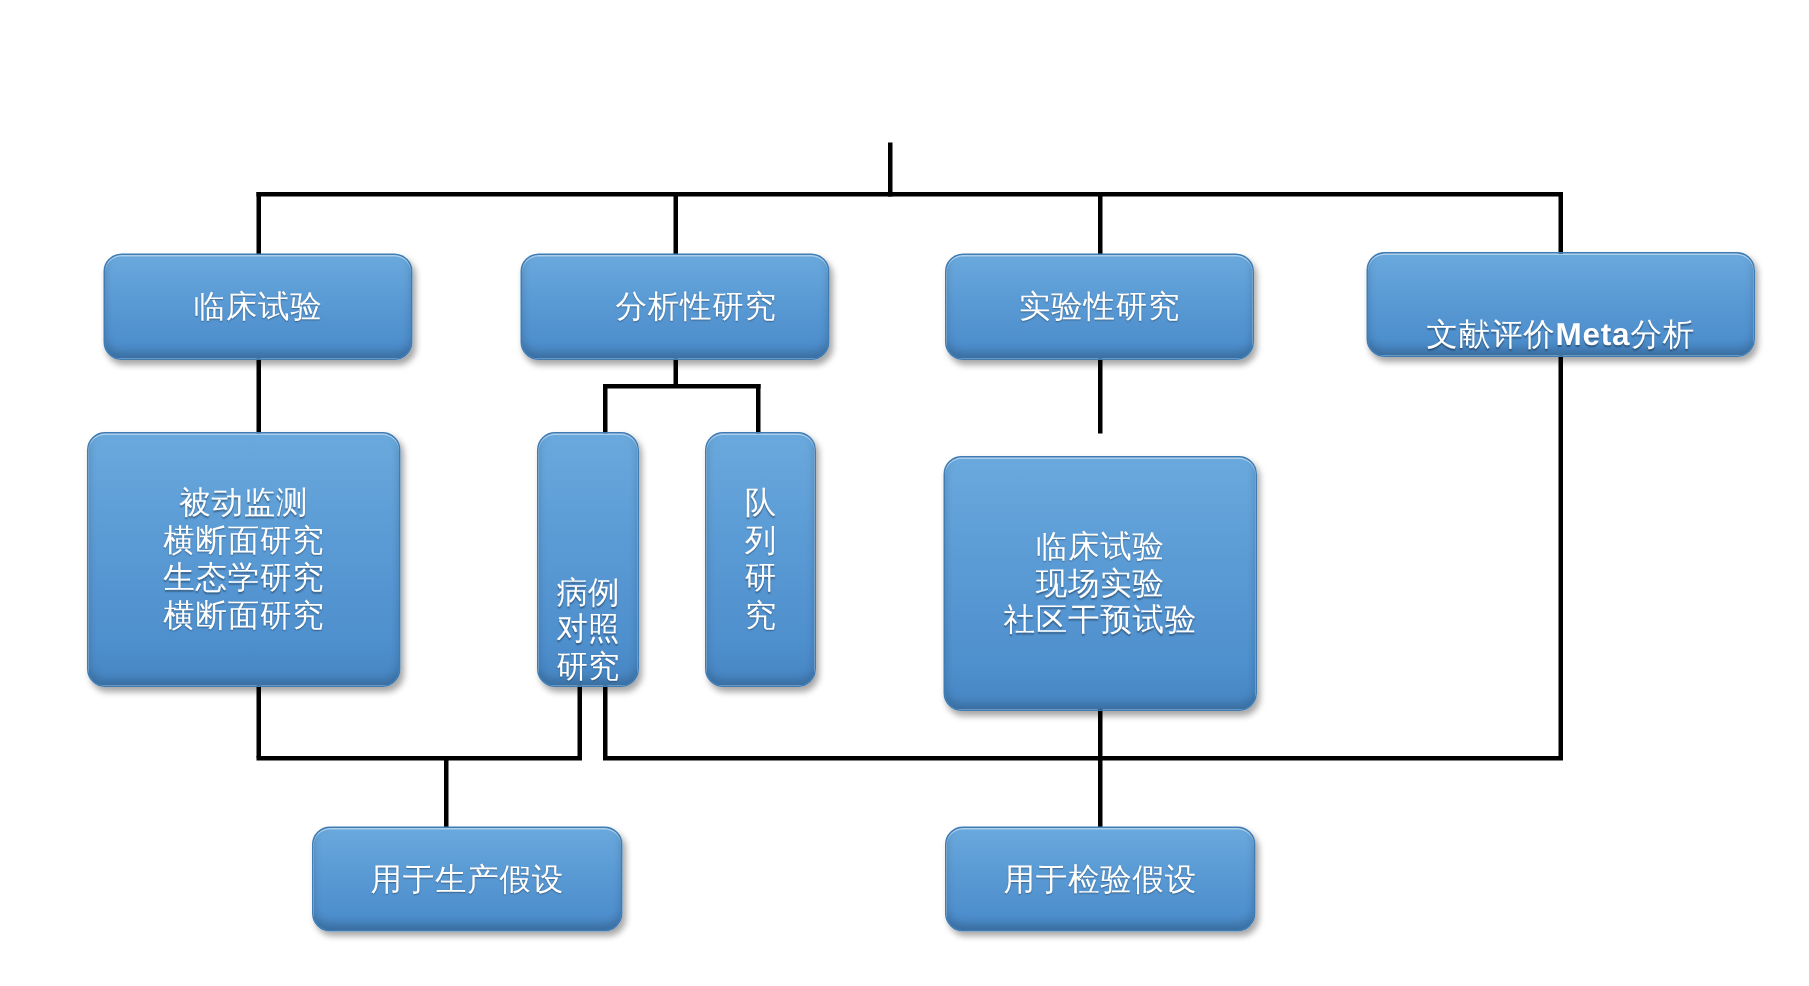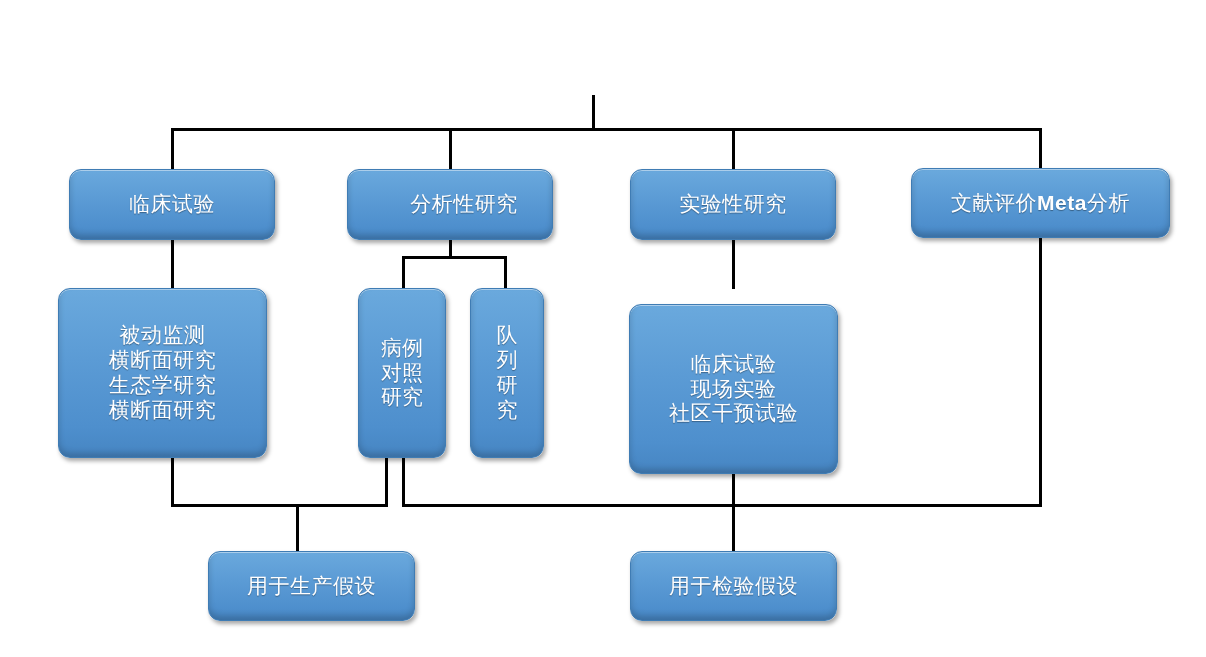--- a/index.html
+++ b/index.html
@@ -105,36 +105,36 @@
         <span>分析性研究</span>
       </span>
   </div>
 
   <div class="node level2" style="left:630px; top:169px; width:206px; height:71px;">
     <span class="txt">
         <span>实验性研究</span>
       </span>
   </div>
 
-  <div class="node meta" style="left:911px; top:168px; width:259px; height:70px;">
+  <div class="node meta" style="left:911px; top:168px; width:259px; height:70px;align-items:flex-end;">
     <span class="txt">
         <span>文献评价<span class="bold-inline">Meta</span>分析</span>
       </span>
   </div>
 
   <div class="node level3" style="left:58px; top:288px; width:209px; height:170px;">
     <span class="txt">
       <span>被动监测</span>
       <span>横断面研究</span>
       <span>生态学研究</span>
       <span>横断面研究</span>
     </span>
   </div>
 
-  <div class="node narrow" style="left:358px; top:288px; width:88px; height:170px;">
+  <div class="node narrow" style="left:358px; top:288px; width:68px; height:170px;align-items:flex-end;">
     <span class="txt">
       <span>病例</span>
       <span>对照</span>
       <span>研究</span>
     </span>
   </div>
 
   <div class="node narrow" style="left:470px; top:288px; width:74px; height:170px;">
     <span class="txt">
       <span>队</span>

